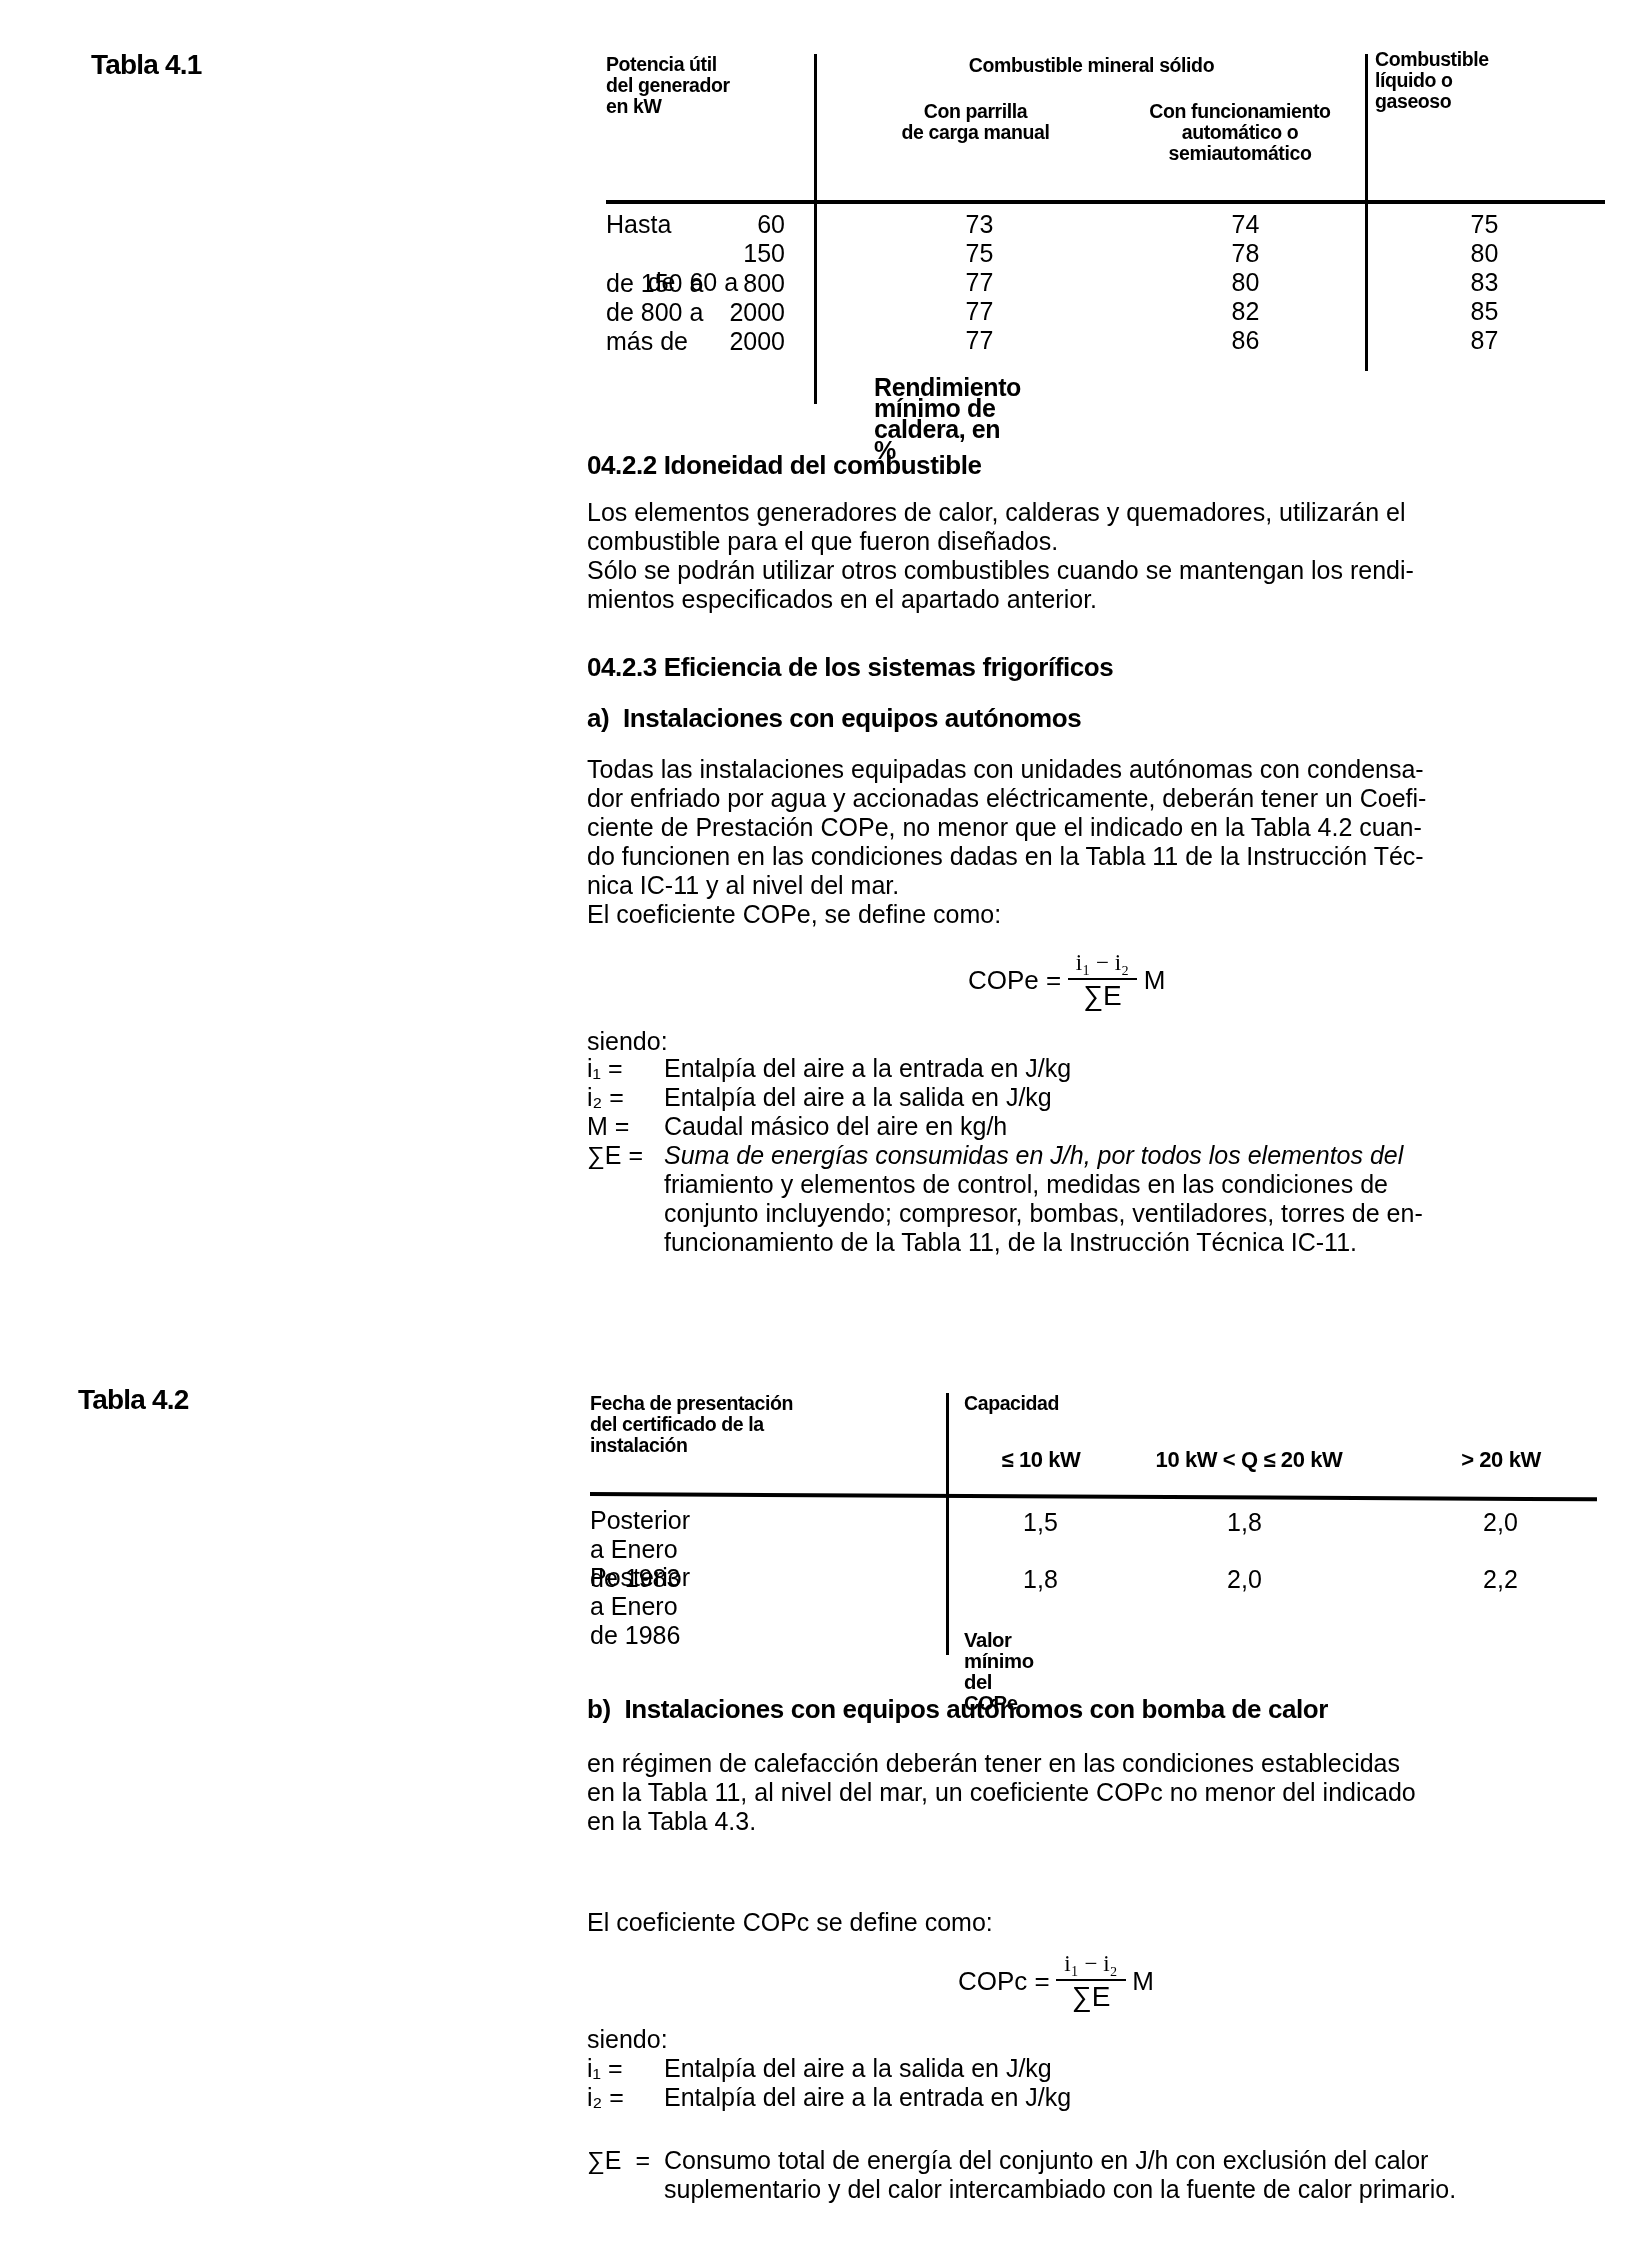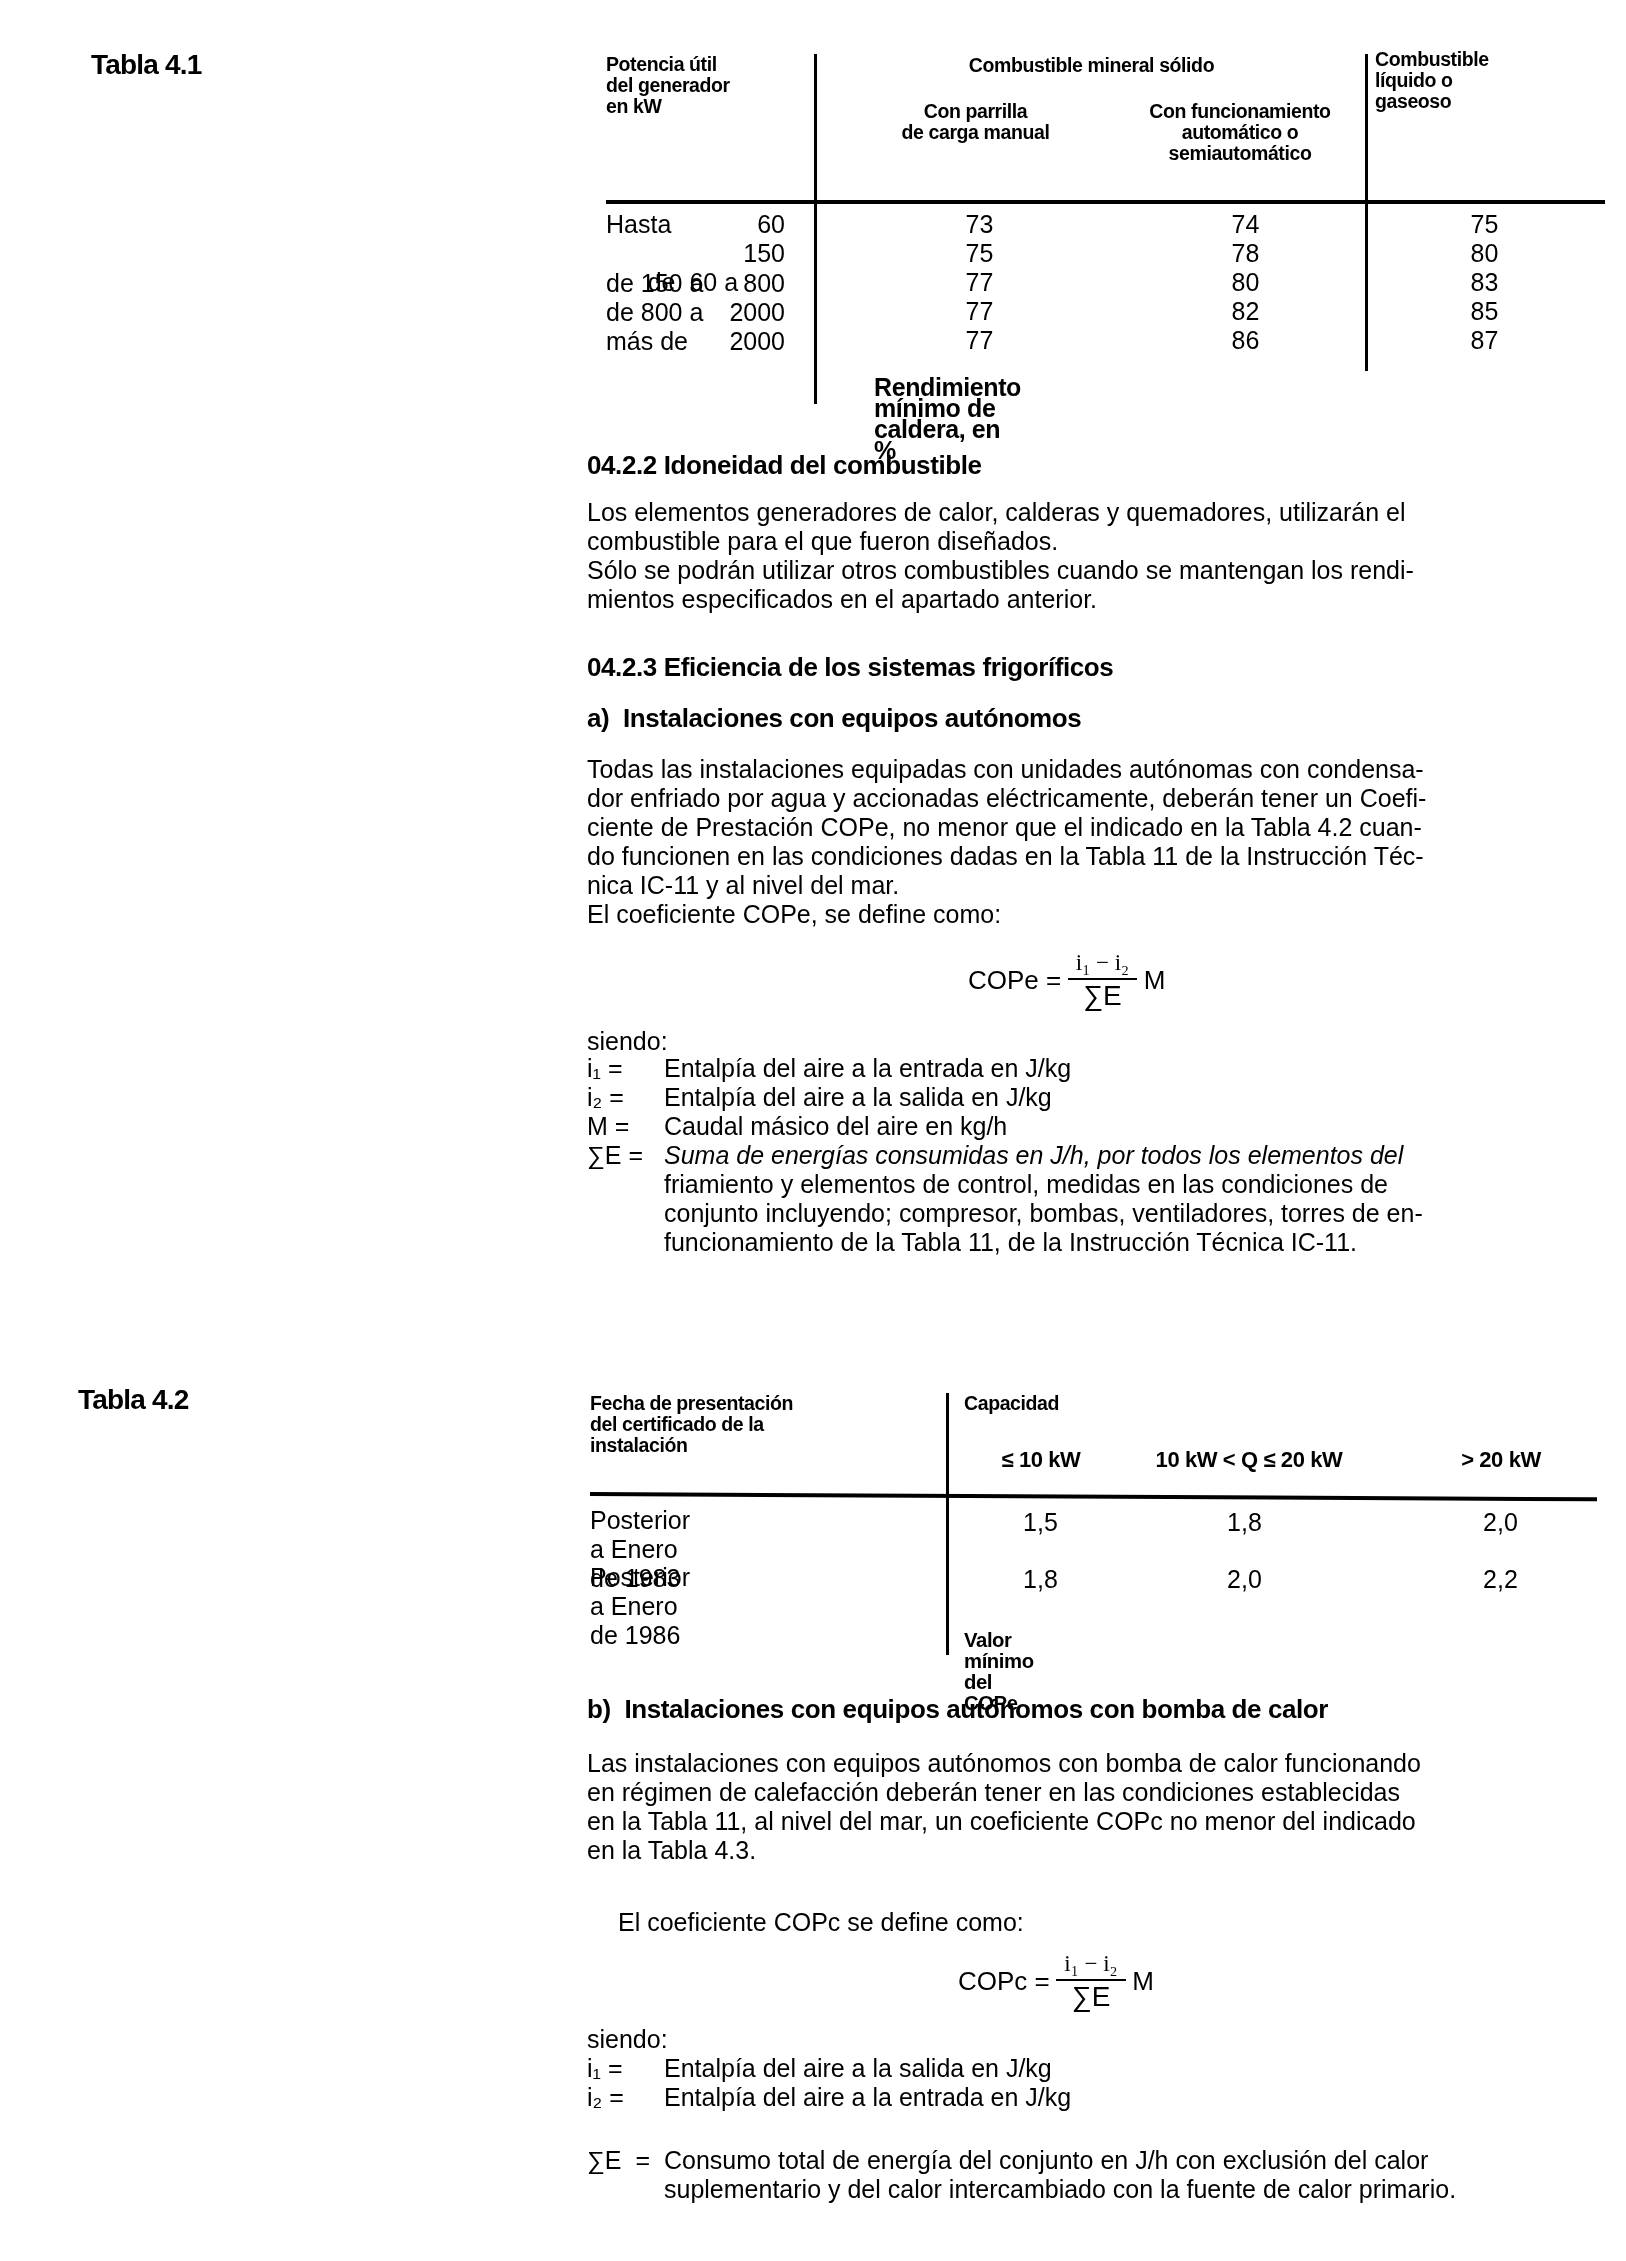--- a/index.html
+++ b/index.html
@@ -180,27 +180,26 @@
   <div class="abs cell" style="left:590px;top:1563px;">Posterior a Enero de 1986</div>
   <div class="abs cell num" style="left:1000px;top:1565px;width:81px;">1,8</div>
   <div class="abs cell num" style="left:1204px;top:1565px;width:81px;">2,0</div>
   <div class="abs cell num" style="left:1460px;top:1565px;width:81px;">2,2</div>
 
   <div class="abs hdr" style="left:964px;top:1630px;font-size:20.3px;">Valor mínimo del COPe</div>
 </div>
 
 <div class="abs sec" style="left:587px;top:1694px;white-space:pre;">b)  Instalaciones con equipos autónomos con bomba de calor</div>
 <div class="abs para" style="left:587px;top:1749px;">
-  <span class="ln">Las instalaciones con equipos autónomos con bomba de calor funcionando</span>
   <span class="ln">en régimen de calefacción deberán tener en las condiciones establecidas</span>
   <span class="ln">en la Tabla 11, al nivel del mar, un coeficiente COPc no menor del indicado</span>
   <span class="ln">en la Tabla 4.3.</span>
 </div>
 
-<div class="abs cell" style="left:618px;top:1908px;">El coeficiente COPc se define como:</div>
+<div class="abs cell" style="left:587px;top:1908px;">El coeficiente COPc se define como:</div>
 
 <div class="abs formula" style="left:958px;top:1951px;">
   <span>COPc =</span>
   <span class="frac">
     <span class="num-f">i₁ − i₂</span>
     <span class="den">∑E</span>
   </span>
   <span>M</span>
 </div>
 

